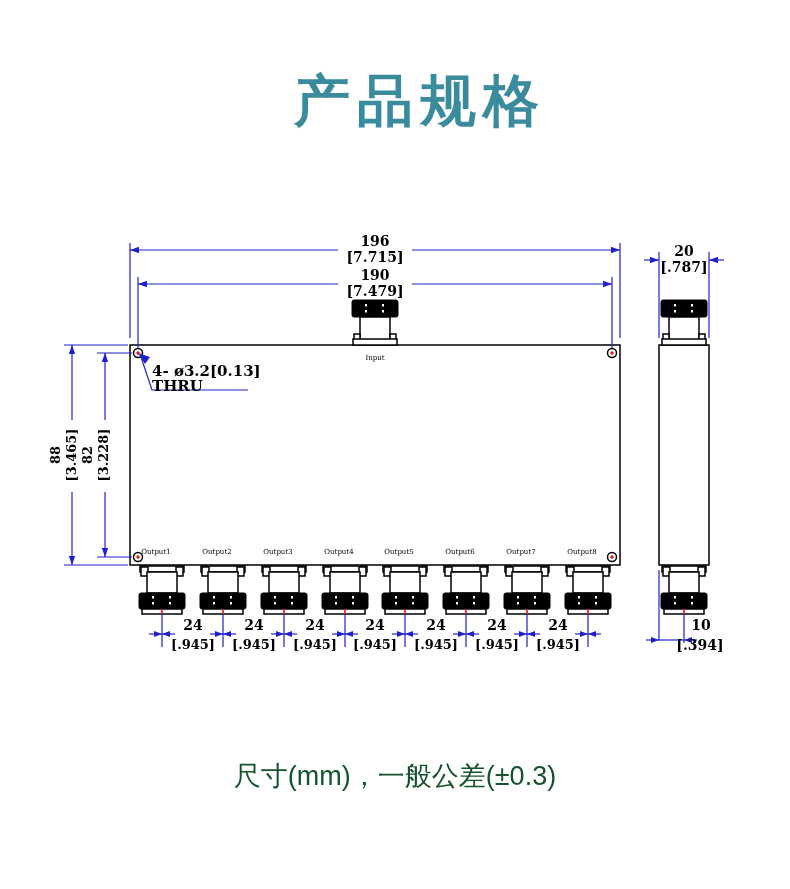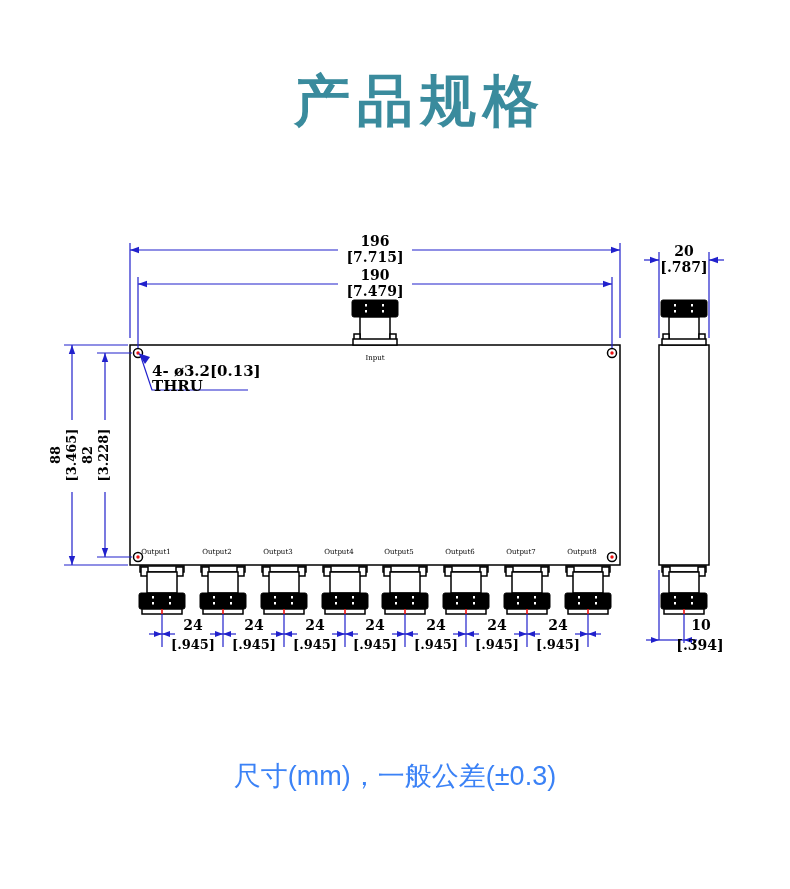--- a/index.html
+++ b/index.html
@@ -2,21 +2,21 @@
 <html><head>
 <meta charset="utf-8">
 <style>
   html,body{margin:0;padding:0;}
   body{width:790px;height:889px;background:#ffffff;position:relative;overflow:hidden;
        font-family:"Liberation Sans", sans-serif;}
   .page-title{position:absolute;top:64px;left:0;width:790px;text-align:center;
        font-size:56px;font-weight:700;letter-spacing:7px;color:#3a8b9d;
        font-family:Liberation Mono, monospace;margin-left:25px;}
   .footer-note{position:absolute;top:758px;left:0;width:790px;text-align:center;
-       font-size:27px;color:#3b82f6;}
+       font-size:27px;color:#14532d;}
   svg{position:absolute;left:0;top:0;}
   svg .w{fill:#fff;stroke:#000;stroke-width:1.5;}
   svg .b{fill:#000;stroke:#000;stroke-width:1;}
   svg .kn{fill:#fff;stroke:none;}
   svg .dim{stroke:#2121cc;stroke-width:1.2;fill:none;}
   svg .dimf{fill:#2121cc;stroke:none;}
   svg .red{stroke:#ee1111;stroke-width:1.6;}
   svg text{font-family:"DejaVu Serif", serif;fill:#000;}
   .t14{font-size:14px;font-weight:600;}
   .t13{font-size:13px;font-weight:600;}

